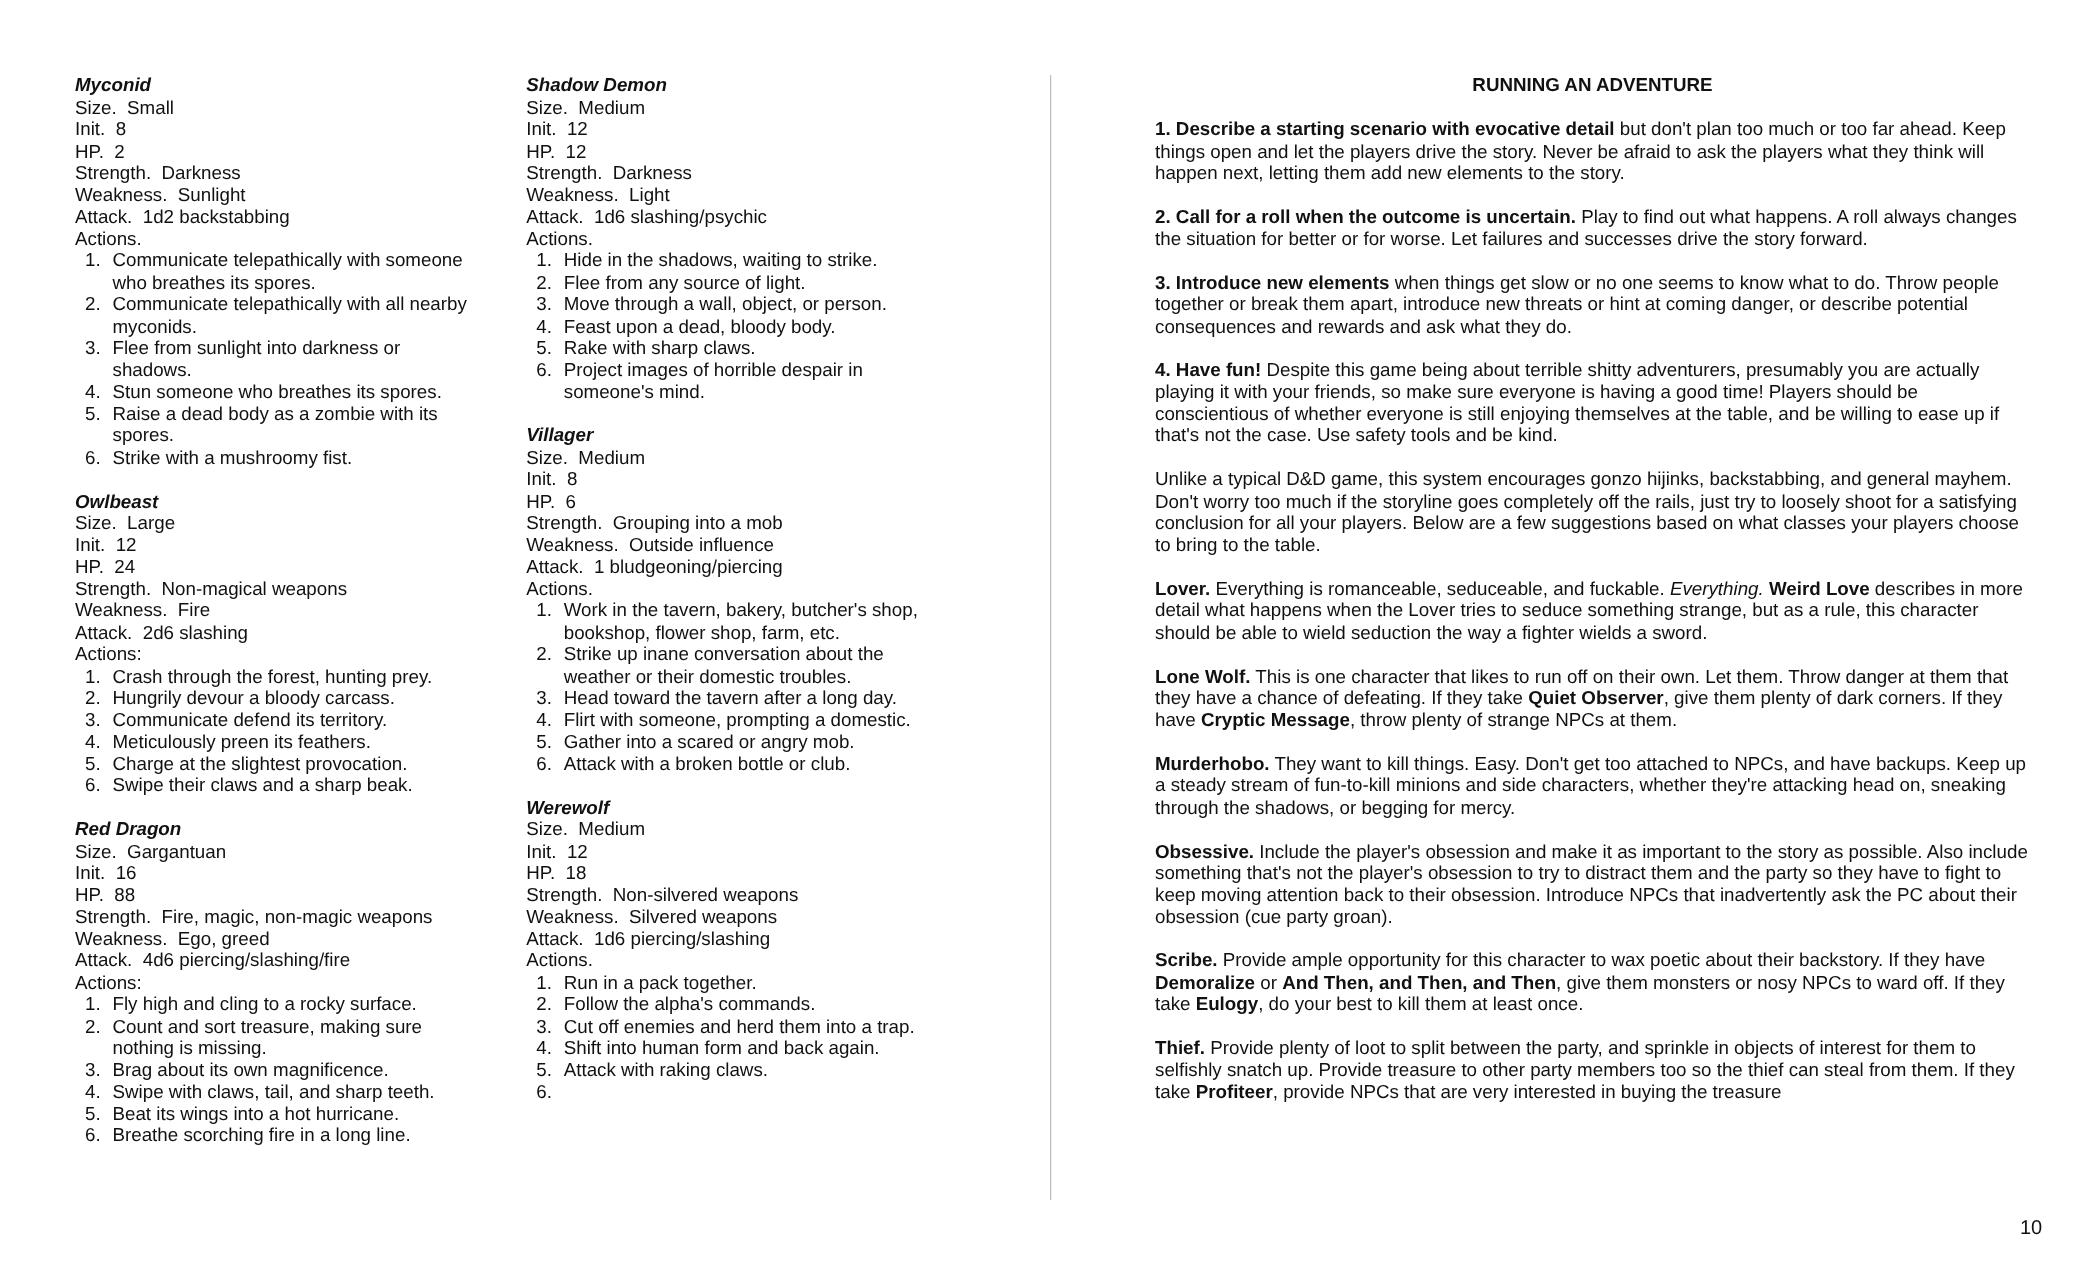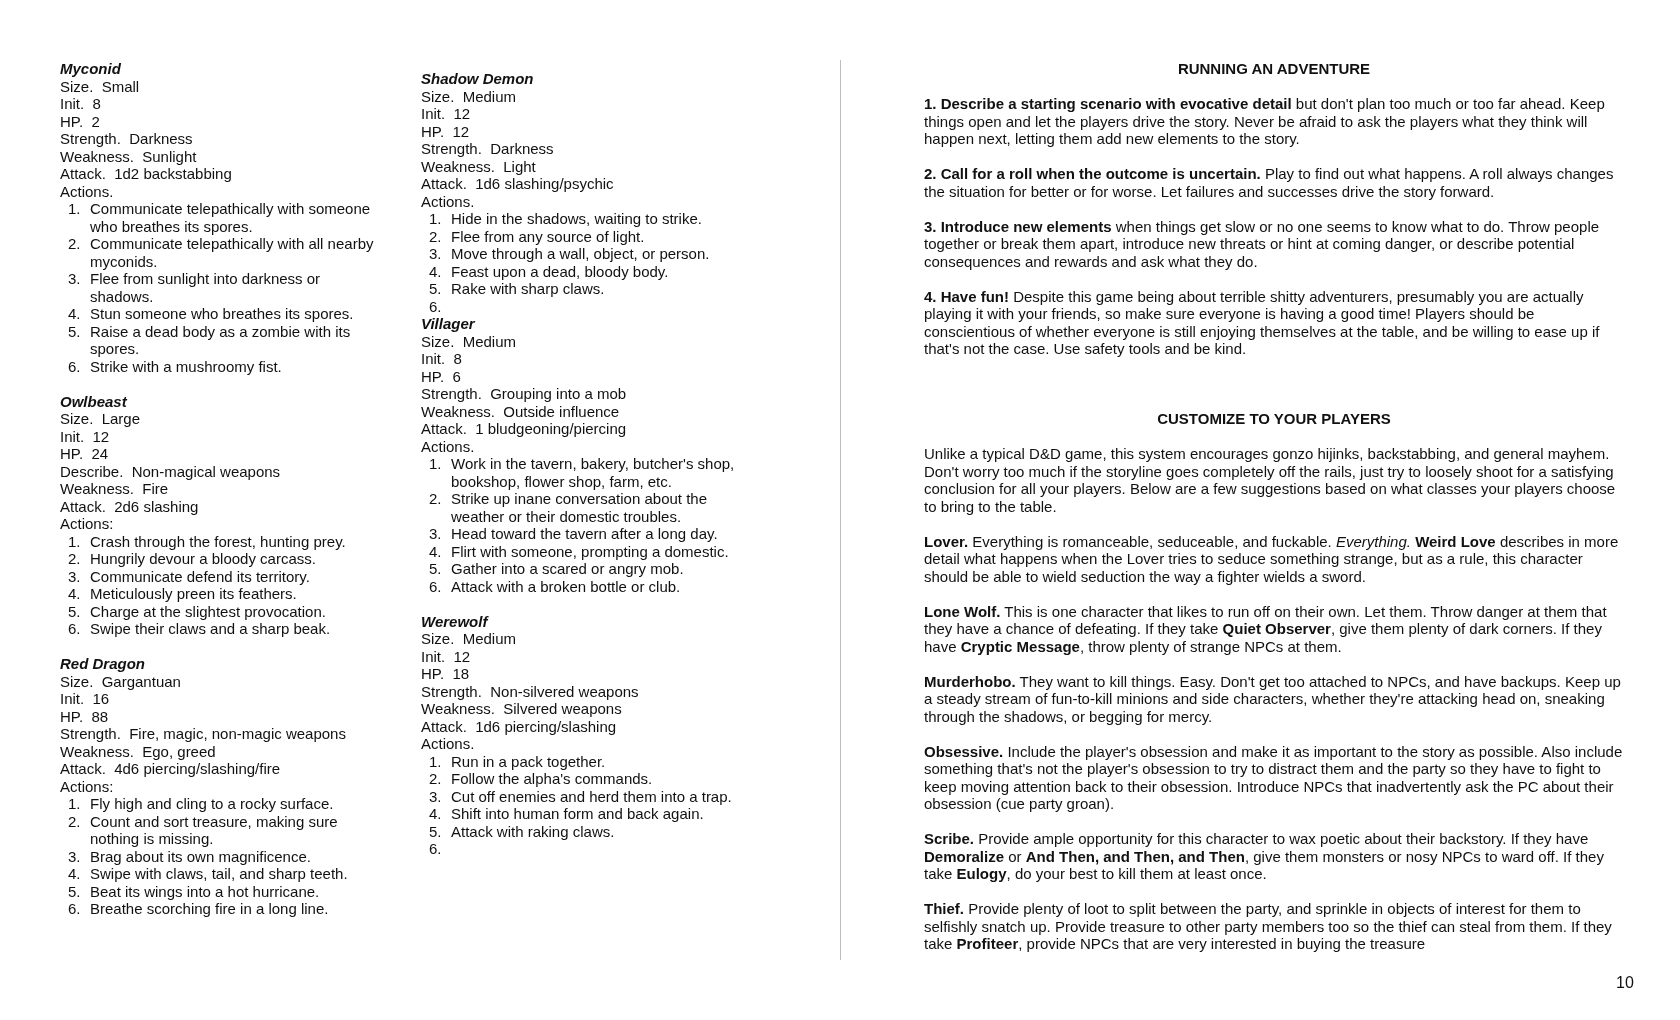--- a/index.html
+++ b/index.html
@@ -1,21 +1,21 @@
 <!DOCTYPE html>
 <html><head>
 <meta charset="utf-8">
 <style>
   html, body { margin:0; padding:0; background:#ffffff; }
   body { width:1680px; height:1020px; position:relative; overflow:hidden;
          font-family:"Liberation Sans", sans-serif; color:#111111; }
   .page { position:absolute; top:0; height:1020px; }
   .col { position:absolute; font-size:15px; line-height:17.5px; }
   .col1 { left:60px; top:60px; width:320px; }
-  .col2 { left:421px; top:70px; width:330px; }
+  .col2 { left:421px; top:60px; width:330px; }
   .monster { margin-bottom:17.5px; }
   .m-name { font-weight:bold;font-style:italic; }
   .stat { white-space:pre; }
   ol.actions { margin:0; padding:0; list-style:none; }
   ol.actions li { position:relative; padding-left:30px; }
   ol.actions li .num { position:absolute; left:8px; top:0; }
   .divider { position:absolute; left:840px; top:60px; width:1px; height:900px; background:#bdbdbd; }
   .right { position:absolute; left:924px; top:60px; width:700px; font-size:15px; line-height:17.5px; }
   .heading { text-align:center; font-weight:bold; margin:0 0 17.5px 0; }
   .heading.second { margin-top:52.5px; }
@@ -44,21 +44,21 @@
           <li><span class="num">4.</span><span>Stun someone who breathes its spores.</span></li>
           <li><span class="num">5.</span><span>Raise a dead body as a zombie with its spores.</span></li>
           <li><span class="num">6.</span><span>Strike with a mushroomy fist.</span></li>
         </ol>
       </div>
       <div class="monster">
         <div class="m-name">Owlbeast</div>
         <div class="stat">Size.  Large</div>
         <div class="stat">Init.  12</div>
         <div class="stat">HP.  24</div>
-        <div class="stat">Describe.  Non-magical weapons</div>
+        <div class="stat">Strength.  Non-magical weapons</div>
         <div class="stat">Weakness.  Fire</div>
         <div class="stat">Attack.  2d6 slashing</div>
         <div class="stat">Actions:</div>
         <ol class="actions">
           <li><span class="num">1.</span><span>Crash through the forest, hunting prey.</span></li>
           <li><span class="num">2.</span><span>Hungrily devour a bloody carcass.</span></li>
           <li><span class="num">3.</span><span>Communicate defend its territory.</span></li>
           <li><span class="num">4.</span><span>Meticulously preen its feathers.</span></li>
           <li><span class="num">5.</span><span>Charge at the slightest provocation.</span></li>
           <li><span class="num">6.</span><span>Swipe their claws and a sharp beak.</span></li>
@@ -92,21 +92,21 @@
         <div class="stat">Strength.  Darkness</div>
         <div class="stat">Weakness.  Light</div>
         <div class="stat">Attack.  1d6 slashing/psychic</div>
         <div class="stat">Actions.</div>
         <ol class="actions">
           <li><span class="num">1.</span><span>Hide in the shadows, waiting to strike.</span></li>
           <li><span class="num">2.</span><span>Flee from any source of light.</span></li>
           <li><span class="num">3.</span><span>Move through a wall, object, or person.</span></li>
           <li><span class="num">4.</span><span>Feast upon a dead, bloody body.</span></li>
           <li><span class="num">5.</span><span>Rake with sharp claws.</span></li>
-          <li><span class="num">6.</span></li>
+          <li><span class="num">6.</span><span>Project images of horrible despair in someone's mind.</span></li>
         </ol>
       </div>
       <div class="monster">
         <div class="m-name">Villager</div>
         <div class="stat">Size.  Medium</div>
         <div class="stat">Init.  8</div>
         <div class="stat">HP.  6</div>
         <div class="stat">Strength.  Grouping into a mob</div>
         <div class="stat">Weakness.  Outside influence</div>
         <div class="stat">Attack.  1 bludgeoning/piercing</div>
@@ -144,21 +144,20 @@
 <div class="divider"></div>
 
 <div class="right">
   <div class="heading">RUNNING AN ADVENTURE</div>
   <div id="running-items">
       <p class="para"><b>1. Describe a starting scenario with evocative detail</b><span> but don't plan too much or too far ahead. Keep things open and let the players drive the story. Never be afraid to ask the players what they think will happen next, letting them add new elements to the story.</span></p>
       <p class="para"><b>2. Call for a roll when the outcome is uncertain.</b><span> Play to find out what happens. A roll always changes the situation for better or for worse. Let failures and successes drive the story forward.</span></p>
       <p class="para"><b>3. Introduce new elements</b><span> when things get slow or no one seems to know what to do. Throw people together or break them apart, introduce new threats or hint at coming danger, or describe potential consequences and rewards and ask what they do.</span></p>
       <p class="para"><b>4. Have fun!</b><span> Despite this game being about terrible shitty adventurers, presumably you are actually playing it with your friends, so make sure everyone is having a good time! Players should be conscientious of whether everyone is still enjoying themselves at the table, and be willing to ease up if that's not the case. Use safety tools and be kind.</span></p>
     </div>
-  <div class="heading second">CUSTOMIZE TO YOUR PLAYERS</div>
   <p class="para">Unlike a typical D&amp;D game, this system encourages gonzo hijinks, backstabbing, and general mayhem. Don't worry too much if the storyline goes completely off the rails, just try to loosely shoot for a satisfying conclusion for all your players. Below are a few suggestions based on what classes your players choose to bring to the table.</p>
   <div id="class-items">
       <p class="para"><b>Lover.</b><span> Everything is romanceable, seduceable, and fuckable. </span><i>Everything.</i><span> </span><b>Weird Love</b><span> describes in more detail what happens when the Lover tries to seduce something strange, but as a rule, this character should be able to wield seduction the way a fighter wields a sword.</span></p>
       <p class="para"><b>Lone Wolf.</b><span> This is one character that likes to run off on their own. Let them. Throw danger at them that they have a chance of defeating. If they take </span><b>Quiet Observer</b><span>, give them plenty of dark corners. If they have </span><b>Cryptic Message</b><span>, throw plenty of strange NPCs at them.</span></p>
       <p class="para"><b>Murderhobo.</b><span> They want to kill things. Easy. Don't get too attached to NPCs, and have backups. Keep up a steady stream of fun-to-kill minions and side characters, whether they're attacking head on, sneaking through the shadows, or begging for mercy.</span></p>
       <p class="para"><b>Obsessive.</b><span> Include the player's obsession and make it as important to the story as possible. Also include something that's not the player's obsession to try to distract them and the party so they have to fight to keep moving attention back to their obsession. Introduce NPCs that inadvertently ask the PC about their obsession (cue party groan).</span></p>
       <p class="para"><b>Scribe.</b><span> Provide ample opportunity for this character to wax poetic about their backstory. If they have </span><b>Demoralize</b><span> or </span><b>And Then, and Then, and Then</b><span>, give them monsters or nosy NPCs to ward off. If they take </span><b>Eulogy</b><span>, do your best to kill them at least once.</span></p>
       <p class="para"><b>Thief.</b><span> Provide plenty of loot to split between the party, and sprinkle in objects of interest for them to selfishly snatch up. Provide treasure to other party members too so the thief can steal from them. If they take </span><b>Profiteer</b><span>, provide NPCs that are very interested in buying the treasure</span></p>
     </div>
 </div>

